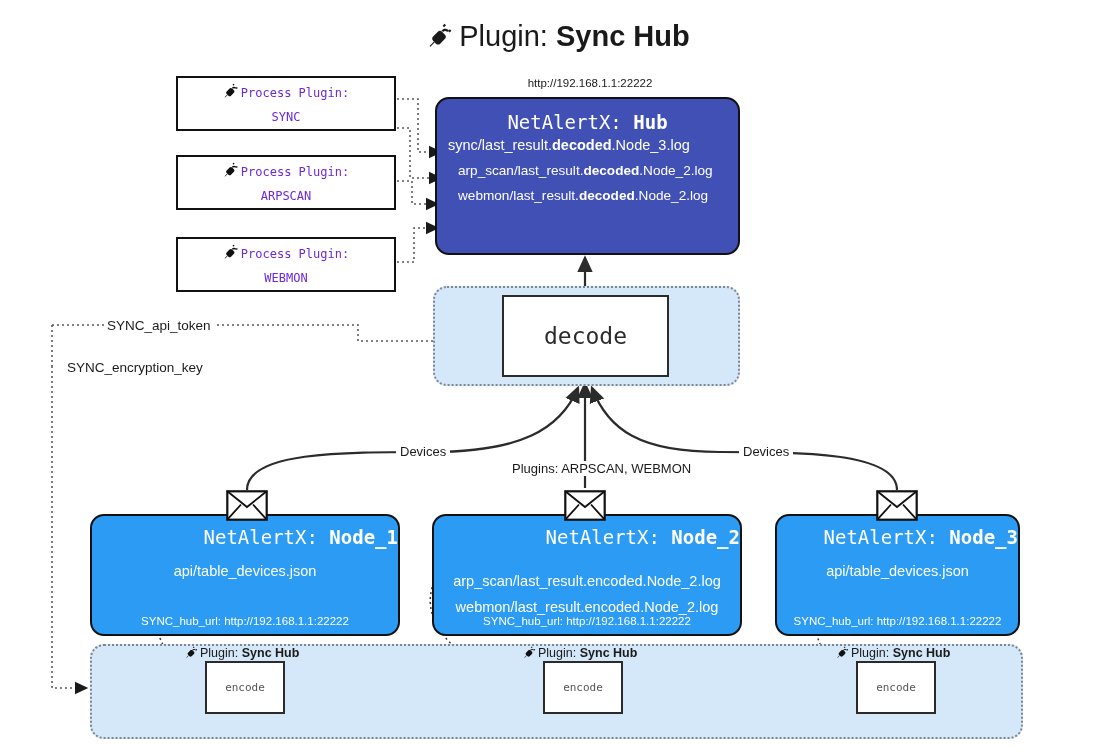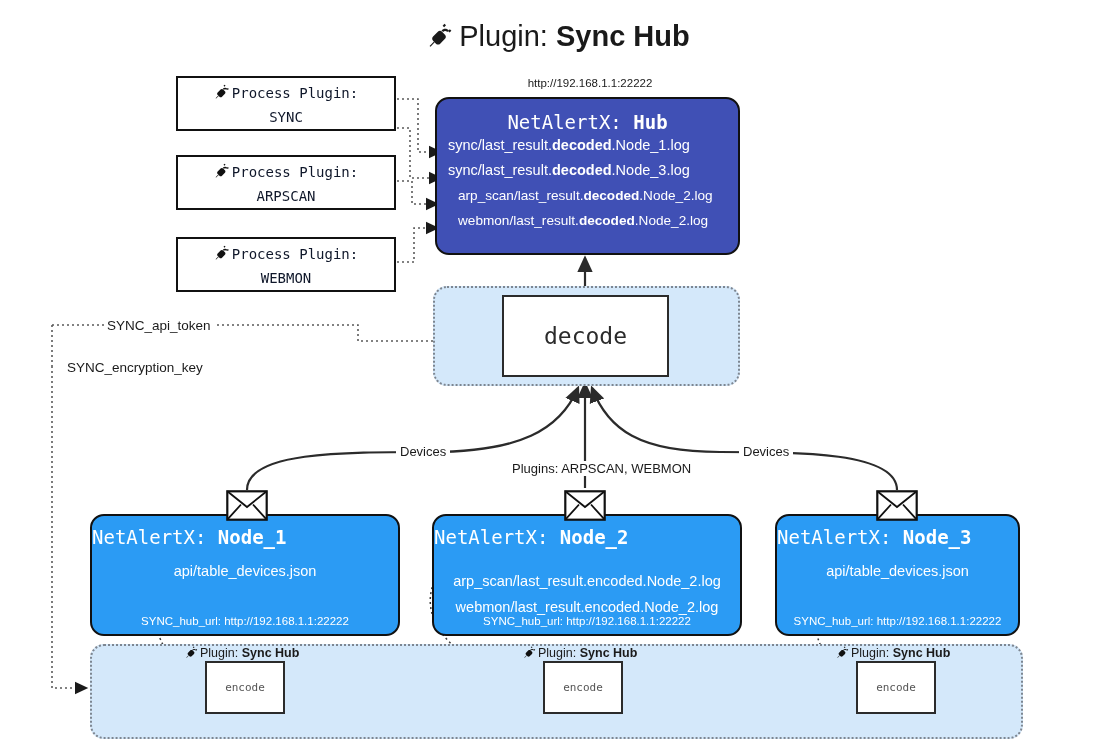--- a/index.html
+++ b/index.html
@@ -76,22 +76,22 @@
   #hub-box .hub-line.sm { font-size: 13.6px; padding-left: 21px; }
 
   
   .proc-box {
     position: absolute;
     width: 220px; height: 55px;
     background: #ffffff;
     border: 2.5px solid #111111;
     box-sizing: border-box;
     font-family: "DejaVu Sans Mono", "Liberation Mono", monospace;
-    font-size: 14px;
-    color: #0f172a;
+    font-size: 12px;
+    color: #6d28d9;
     text-align: center;
     line-height: 24px;
     padding-top: 3px;
   }
   .proc-box .l1 { white-space: nowrap; }
   .proc-box .l2 { white-space: nowrap; }
   .proc-box .plug { vertical-align: -2px; margin-right: 1px; }
   #proc-sync    { left: 176px; top: 76px; }
   #proc-arpscan { left: 176px; top: 155px; }
   #proc-webmon  { left: 176px; top: 237px; }
@@ -149,21 +149,21 @@
   
   .node-box {
     position: absolute;
     background: #2b9bf4;
     border: 2.5px solid #111111;
     border-radius: 14px;
     box-sizing: border-box;
   }
   .node-box .node-title {
     margin-top: 10px;
-    text-align: left;
+    text-align: right;
     font-family: "DejaVu Sans Mono", "Liberation Mono", monospace;
     font-size: 19px;
     color: #ffffff;
     white-space: nowrap;
   }
   .node-box .node-title b { font-weight: bold; }
   .node-box .node-line {
     text-align: center;
     color: #ffffff;
     font-size: 14.5px;
@@ -304,21 +304,20 @@
         <path d="M18.0 8.6 l1.6-1.6 1.3 1.3 -1.6 1.6z"></path>
         <path d="M12.4 8.0 c1.8-1.8 4.6-1.8 6.4 0 l-1.4 1.4 c-1.0-1.0-2.6-1.0-3.6 0z"></path>
       </g>
     </svg><span>Plugin: </span><span class="t-bold">Sync Hub</span>
   </div>
 
   <div id="hub-url">http://192.168.1.1:22222</div>
 
   <div id="hub-box">
     <div class="hub-title"><span>NetAlertX: </span><b>Hub</b></div>
-    <div class="hub-line"><span>sync/last_result.</span><b>decoded</b><span>.Node_1.log</span></div>
     <div class="hub-line"><span>sync/last_result.</span><b>decoded</b><span>.Node_3.log</span></div>
     <div class="hub-line sm"><span>arp_scan/last_result.</span><b>decoded</b><span>.Node_2.log</span></div>
     <div class="hub-line sm"><span>webmon/last_result.</span><b>decoded</b><span>.Node_2.log</span></div>
   </div>
 
   <div class="proc-box" id="proc-sync">
     <div class="l1"><svg class="plug" width="17" height="17" viewBox="0 0 24 24">
           <g fill="#111">
             <path d="M2.2 21.4 L6.0 17.6 L6.6 18.2 L3.0 22.0 Z"></path>
             <path d="M5.2 16.9 c-1.0-1.0-1.0-2.6 0-3.6 l4.1-4.1 c1.0-1.0 2.6-1.0 3.6 0 l2.5 2.5 c1.0 1.0 1.0 2.6 0 3.6 l-4.1 4.1 c-1.0 1.0-2.6 1.0-3.6 0 z"></path>

